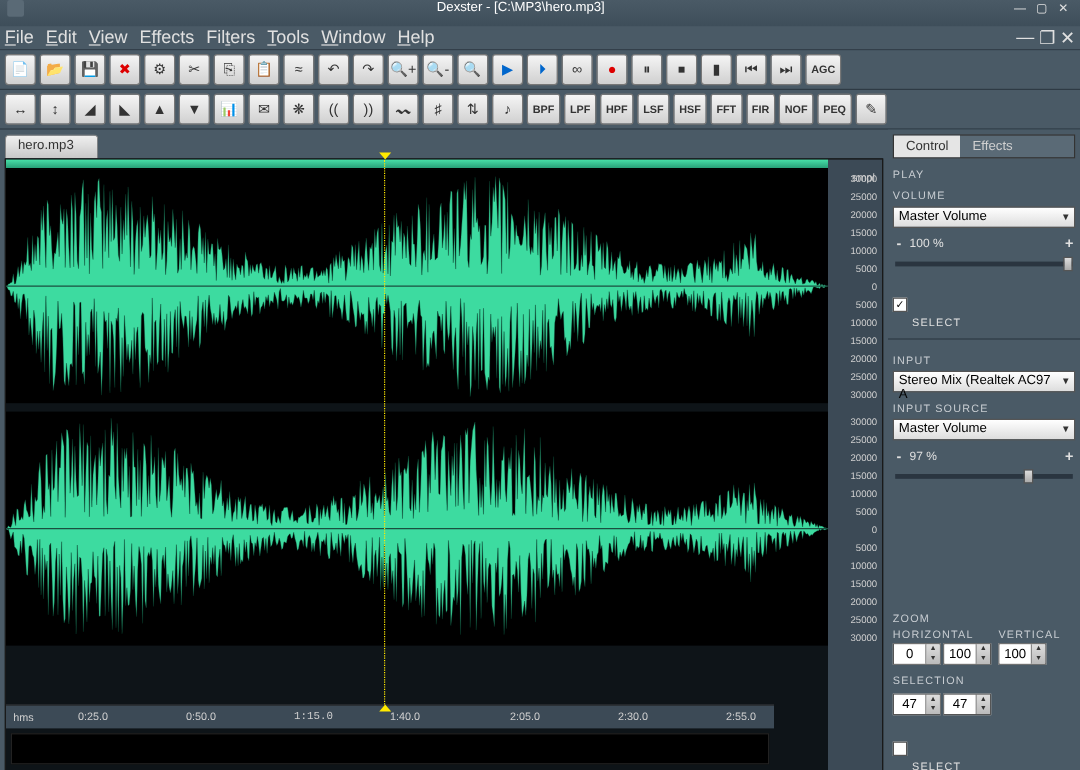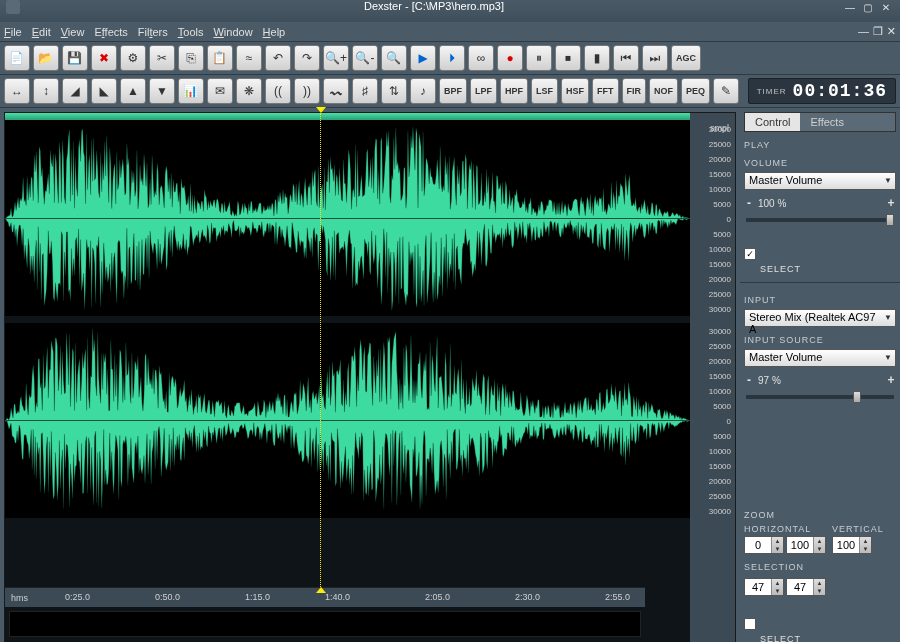--- a/index.html
+++ b/index.html
@@ -2,21 +2,21 @@
 <html><head>
 <meta charset="utf-8">
 <style>
   * { box-sizing: border-box; margin: 0; padding: 0; font-family: Tahoma, Arial, sans-serif; }
   body { background: #4a5a66; width: 900px; height: 642px; overflow: hidden; font-size: 11px; color: #e0e0e0; }
   .titlebar { height: 22px; background: linear-gradient(#4a5a66,#3e4e5a); display: flex; align-items: flex-start; padding: 0 6px; color: #fff; font-size: 11px; }
   .titlebar .title { flex: 1; text-align: center; }
   .window-controls { display: flex; gap: 2px; }
   .window-controls div { width: 16px; height: 14px; display: flex; align-items: center; justify-content: center; cursor: pointer; color: #e0e0e0; font-size: 10px; }
   .menubar { height: 20px; background: #4a5a66; display: flex; align-items: center; padding: 0 4px; gap: 10px; border-bottom: 1px solid #2e3a44; }
-  .menubar span { cursor: pointer; font-size: 11px; }
+  .menubar span { cursor: pointer; font-size: 15px; }
   .menubar span u { text-decoration: underline; }
   .menubar .right-ctrls { margin-left: auto; display: flex; gap: 4px; }
   .toolbar { background: #4a5a66; padding: 3px 4px; display: flex; gap: 3px; flex-wrap: wrap; border-bottom: 1px solid #2e3a44; }
   .tbtn { width: 26px; height: 26px; background: linear-gradient(#f5f5f5,#d0d0d0); border: 1px solid #777; border-radius: 3px; display: flex; align-items: center; justify-content: center; cursor: pointer; font-size: 11px; color: #333; }
   .tbtn.txt { width: auto; padding: 0 4px; font-weight: bold; font-size: 9px; }
   .timer-box { margin-left: auto; display: flex; align-items: center; gap: 6px; background: #2a3540; border: 1px solid #1a2228; padding: 2px 8px; border-radius: 2px; }
   .timer-label { font-size: 8px; letter-spacing: 1px; color: #c0c0c0; }
   .timer-value { font-size: 18px; font-family: 'Courier New', monospace; color: #fff; font-weight: bold; letter-spacing: 1px; }
   .main { display: flex; height: 540px; }
   .left { flex: 1; display: flex; flex-direction: column; padding: 4px; }
@@ -215,28 +215,27 @@
     <div class="tbtn txt">HPF</div>
     <div class="tbtn txt">LSF</div>
     <div class="tbtn txt">HSF</div>
     <div class="tbtn txt">FFT</div>
     <div class="tbtn txt">FIR</div>
     <div class="tbtn txt">NOF</div>
     <div class="tbtn txt">PEQ</div>
     <div class="tbtn">
       <span style="font-size: 12px;">✎</span>
     </div>
-    <div class="timer-box">
-      <span class="timer-label">TIMER</span>
-      <span class="timer-value">00:01:36</span>
-    </div>
   </div>
 
 <div class="main">
   <div class="left">
+    <div class="tab-row">
+      <div class="file-tab">hero.mp3</div>
+    </div>
     <div class="wave-area">
       <div class="sel-strip"></div>
       <div class="waves">
         <div class="wave-ch ch1">
             <svg class="wave-svg" id="wv1" preserveAspectRatio="none" viewBox="0 0 680 195">
               <path d="M0 97.5 L0 97.5 L1 97.23950112123842 L2 95.56966927083333 L3 95.42523752170139 L4 94.36354311342592 L5 94.21296495225694 L6 87.1019861111111 L7 95.67388132957176 L8 95.20452951388889 L9 89.24616373697917 L10 81.06799623842593 L11 89.55684342447917 L12 83.14462586805556 L13 76.29274330873844 L14 87.03894965277777 L15 77.17704047309027 L16 80.00216550925926 L17 76.57926616753473 L18 56.79838802083333 L19 80.42999330873843 L20 78.3671484375 L21 84.57396148003473 L22 55.38964467592592 L23 79.24695193142361 L24 62.59624131944444 L25 76.47735007957175 L26 55.64271961805556 L27 57.5986455078125 L28 79.82527748842593 L29 33.99599446614584 L30 50.8680295138889 L31 30.742469871238427 L32 55.33675694444444 L33 82.0449988064236 L34 25.83390769675927 L35 29.399050021701385 L36 55.30609635416666 L37 47.08113393373843 L38 68.07097916666666 L39 83.23411512586806 L40 69.60156186065396 L41 70.50696636868234 L42 61.51487392385847 L43 52.44191498138074 L44 72.9715653597433 L45 29.369503661001133 L46 41.31577738894134 L47 45.82003695011302 L48 32.97656615027226 L49 81.91827165354387 L50 33.27577609748904 L51 41.34319910465828 L52 64.83065372447086 L53 82.19860780198285 L54 21.532859264799853 L55 34.24775108424214 L56 81.42580230840204 L57 19.404439869390572 L58 36.82800971777786 L59 76.3573303371661 L60 82.87081481627825 L61 39.74391563292262 L62 32.90232666798315 L63 15.961821926214753 L64 8.83724844967331 L65 80.31307613666246 L66 28.391023786639067 L67 74.04451436272544 L68 20.692039234453304 L69 87.2422393963038 L70 36.60961144086863 L71 66.80463647263664 L72 75.30392919368023 L73 26.867354105628493 L74 18.705821700710615 L75 40.38243563263475 L76 10.42527570163503 L77 7.746891951526877 L78 31.08885144741852 L79 35.94222489490507 L80 82.75755828463626 L81 12.82094231638581 L82 68.6695109203337 L83 42.279902265703704 L84 34.182377172353675 L85 73.82723912950404 L86 18.384347427298707 L87 60.320190551877786 L88 17.103329064338396 L89 59.237526387940036 L90 56.70315453078082 L91 29.811140759515695 L92 47.43599782299872 L93 71.59274770520867 L94 76.73218657643727 L95 31.517625319068898 L96 70.68533422093219 L97 42.06304494083239 L98 58.81698363085509 L99 20.758942737387798 L100 55.14001428395839 L101 14.6936793452888 L102 49.6556243392051 L103 81.44045455490895 L104 26.783809628027086 L105 43.13938897254878 L106 87.71821094995688 L107 60.569870909624676 L108 47.85345094368519 L109 42.450210224539205 L110 82.98369367603162 L111 31.422730478466676 L112 68.59451745297815 L113 62.837996228415776 L114 38.80614827668832 L115 56.68251562315131 L116 45.658649193037824 L117 37.994564345832764 L118 51.556181100087834 L119 73.98846142066505 L120 71.74564568849362 L121 22.86153083127482 L122 43.797512264713276 L123 37.28480943102671 L124 83.77581449270922 L125 69.56007115318735 L126 48.94052163366243 L127 61.838382948340104 L128 50.72480705305598 L129 75.38048601786657 L130 69.15948001483866 L131 29.340124517145625 L132 87.8885832704653 L133 76.32932145009573 L134 43.57637638068215 L135 60.64452704583557 L136 56.79000966838923 L137 64.32252582108953 L138 33.387284178958495 L139 48.88074428720933 L140 65.41581199980757 L141 41.64171611991981 L142 86.63547901288553 L143 83.1281473713031 L144 57.81515655523329 L145 83.55632439205829 L146 34.58734167230908 L147 57.44346020889974 L148 76.17338313578402 L149 69.5346007297783 L150 74.0531209026255 L151 42.44401199410891 L152 50.362222649417 L153 83.8317569116524 L154 67.790988687436 L155 64.23613377398223 L156 66.27758893544106 L157 74.78041914105661 L158 86.89242706603629 L159 52.96950513592292 L160 45.36083611228489 L161 49.98884703606386 L162 70.82005339579557 L163 56.95758188854036 L164 78.13818822831627 L165 52.59153510624066 L166 86.2057985139433 L167 58.241451209960616 L168 70.62299795067415 L169 70.948418854212 L170 62.19170226424012 L171 62.301533107003976 L172 80.67757318917839 L173 70.40110989904741 L174 92.8052023163851 L175 57.73757918343865 L176 66.52188537701655 L177 67.03272730151848 L178 64.50947354681517 L179 73.16037143030475 L180 84.04681973961212 L181 82.3870095680162 L182 74.59222522893525 L183 90.23568405742566 L184 62.99043132298556 L185 90.41550811102793 L186 73.83826052302831 L187 92.55404987319565 L188 74.92501618888855 L189 86.02507324209408 L190 92.0878305699349 L191 78.91250239277082 L192 82.0006154703512 L193 82.3935777731747 L194 87.97581706902565 L195 79.99702866113674 L196 80.43954303434597 L197 90.39608385565907 L198 69.0300105905398 L199 74.57961838597697 L200 76.81206781868656 L201 89.0490430503584 L202 79.3801893931106 L203 86.89193764547952 L204 79.52803362187382 L205 83.78486023847957 L206 85.49267646347177 L207 79.55033210018007 L208 78.81346560347487 L209 86.64679817858745 L210 79.04130243653289 L211 77.78717096369923 L212 81.52962394614278 L213 89.73900374489988 L214 91.6845665549428 L215 82.28340610940052 L216 83.03777443598011 L217 91.84780661318516 L218 80.38772023242984 L219 90.2141034329212 L220 90.5013716904907 L221 86.65271307753702 L222 84.48674363349335 L223 80.39176343932567 L224 93.01515402570116 L225 94.56000361753709 L226 89.51984987911746 L227 92.39434985859621 L228 95.17911428794497 L229 92.59316937152933 L230 95.08915345724559 L231 79.92059770768262 L232 83.01001898841521 L233 94.02111642845328 L234 92.26434596865953 L235 87.42427002677451 L236 82.32791804755912 L237 91.53694005253078 L238 82.04413134044071 L239 86.36113359248759 L240 87.53398609506978 L241 93.39650933593865 L242 82.41894348343354 L243 90.04180501990493 L244 80.77092175389338 L245 80.21375283253485 L246 92.14628368457895 L247 88.03620886940958 L248 90.1325601808511 L249 86.4255316703952 L250 91.16327555955438 L251 87.44696918893287 L252 82.90751659290328 L253 82.06244603986974 L254 81.95389776649577 L255 92.95170830201812 L256 90.05248142599677 L257 84.76874073672084 L258 89.9929993040525 L259 88.62361788763631 L260 88.42254937660668 L261 84.4823741333146 L262 88.86592542899893 L263 84.0845539716463 L264 88.81848895306558 L265 81.75844878100946 L266 83.76063369380408 L267 94.93542670847424 L268 79.82580078821921 L269 78.17209159856293 L270 93.01015231793403 L271 73.65035061936716 L272 81.12963102391791 L273 71.05565654665867 L274 77.73927474102193 L275 83.04189182567677 L276 68.48823810192602 L277 82.40125356956891 L278 72.07417636010226 L279 76.8437041950383 L280 75.63225486878477 L281 92.77738645845103 L282 85.44558964161538 L283 73.33390374426365 L284 75.29747759972489 L285 81.06097809779038 L286 62.88413131506389 L287 65.12758260260331 L288 80.95908664209125 L289 62.797569641172615 L290 83.7697836382972 L291 71.23470301548113 L292 59.94012302515709 L293 84.38260005978731 L294 71.93964813646501 L295 75.7859184563277 L296 86.25961148628772 L297 68.59644712459543 L298 57.31057710499819 L299 72.88631588570307 L300 84.33762500679136 L301 64.78129307284097 L302 66.53155990956023 L303 61.517158331219704 L304 84.02977289416788 L305 50.01400689002697 L306 65.24209174804685 L307 52.4539362061003 L308 48.812470385307286 L309 79.8886409554541 L310 85.1957189281205 L311 45.12522272566384 L312 86.57038144274603 L313 71.73299925163906 L314 67.75605711912885 L315 63.07073046994346 L316 87.22951052868561 L317 46.352076255819554 L318 88.98789327067945 L319 59.77297079254021 L320 60.958247618457 L321 38.28483492277443 L322 71.8485557259992 L323 36.564414660303676 L324 48.46307764995811 L325 46.90238319535559 L326 60.51065325985115 L327 43.405140264733035 L328 74.67769247315402 L329 53.160515775109545 L330 56.74987604031807 L331 74.0068139833428 L332 47.30074920142376 L333 64.29434159424224 L334 78.74290528329624 L335 80.16754238716283 L336 38.69356913593734 L337 62.387250402127876 L338 62.55784224173698 L339 81.4729863842375 L340 61.960868003978014 L341 29.297323643825806 L342 34.72671784265328 L343 50.38483867142815 L344 88.18905527595851 L345 70.58140372813388 L346 67.59402166368294 L347 75.88070768608019 L348 23.699161969345468 L349 85.84351486954574 L350 29.252914058390303 L351 75.61629570585244 L352 74.70672317241151 L353 62.48272290384716 L354 54.001269795186104 L355 75.7208841094077 L356 74.42272417769229 L357 73.5973494160729 L358 58.07691545733732 L359 32.07724387680487 L360 28.24950286812927 L361 65.7031450899883 L362 55.15520810239944 L363 37.81934073004311 L364 67.30315817501908 L365 35.64539165290881 L366 72.00763851819192 L367 29.655718127375692 L368 18.097287354639235 L369 18.77851571821266 L370 78.00710410429316 L371 49.495115833192045 L372 83.21045290033672 L373 19.905668488465736 L374 16.52569446379512 L375 72.37511364096903 L376 62.89942459705646 L377 46.84089358051767 L378 31.995202251574128 L379 11.028524106478372 L380 25.309673421067558 L381 9.652756170132704 L382 75.80989171357993 L383 81.95381005744107 L384 54.12755098813707 L385 58.517359990852185 L386 17.055581741919795 L387 48.42033167113946 L388 6.67298781191397 L389 44.57197241440766 L390 40.63167284099525 L391 52.15245505312903 L392 46.984900392113666 L393 79.41002543354335 L394 77.1266879806084 L395 72.81153113726097 L396 46.674190632559736 L397 46.79894078209561 L398 87.25711850200132 L399 74.32280262776547 L400 9.944150570880367 L401 55.778250684812456 L402 44.53859124565403 L403 14.993938562289856 L404 27.093215832536046 L405 6.136390337757916 L406 27.154046237651315 L407 49.127388993016474 L408 7.144125835657036 L409 12.250568521544295 L410 86.94575563786627 L411 12.968702118653255 L412 18.122089020999056 L413 25.767187658728005 L414 70.3614035061862 L415 10.842319757341286 L416 74.69719533212923 L417 64.97739515488097 L418 37.03006475592367 L419 39.520100131822616 L420 44.68540083669434 L421 62.86213620004677 L422 46.56255458823005 L423 55.29853384151486 L424 56.1304079618728 L425 62.18564894918022 L426 63.73355342318104 L427 62.48278676368799 L428 54.524176757750915 L429 38.818734148644715 L430 50.233677580312104 L431 67.93870224165002 L432 25.266760543271786 L433 63.046289725477585 L434 70.9962964925358 L435 64.61713608463478 L436 69.62484528762361 L437 34.64290642139742 L438 53.57404126001495 L439 41.116505794839746 L440 71.57782637950726 L441 35.59623652097541 L442 88.27936420958147 L443 80.64641248966947 L444 50.5201907155353 L445 44.405935107140145 L446 36.18109152831787 L447 68.59948035065692 L448 84.22268660498341 L449 44.35547147511339 L450 62.91654426207832 L451 48.408550271377585 L452 74.93287695568954 L453 71.53223888990846 L454 40.4158456757096 L455 39.91640028379184 L456 68.17411384659202 L457 33.17808493430303 L458 38.30603347575671 L459 87.82565713724415 L460 60.20444449671363 L461 43.394895654168785 L462 48.65902590278822 L463 39.44562308331273 L464 86.49344967563496 L465 42.495024681559386 L466 60.52636731896965 L467 88.5796774753725 L468 44.2911153463944 L469 45.982149531000374 L470 83.59646234762235 L471 82.46738765594252 L472 78.17694589637932 L473 52.01031356799098 L474 84.41900385917188 L475 84.28665484538402 L476 71.30634047121923 L477 81.23208751111 L478 48.323169188451104 L479 71.77163243394688 L480 55.13311493556185 L481 88.20344133096208 L482 80.72326214750943 L483 76.09206026127913 L484 51.97589601110895 L485 79.94585147510354 L486 80.81516399958997 L487 91.96155501468768 L488 54.44207712510222 L489 55.37501826997037 L490 68.55386265137821 L491 66.64018100324238 L492 61.989189646631004 L493 83.48470903306222 L494 61.17907057000507 L495 81.6964860640474 L496 82.87330030855124 L497 60.18187102988896 L498 65.69118594837462 L499 87.85399405957139 L500 81.62129355237786 L501 68.85079176019875 L502 84.74977290338933 L503 79.20720798434148 L504 75.98054645435953 L505 91.79128395704474 L506 73.18036576621677 L507 74.70012542840237 L508 68.24402657442388 L509 79.97064419836491 L510 81.82768250174112 L511 86.54281508405413 L512 86.89086231297105 L513 85.51842085925729 L514 80.29103546490678 L515 83.69553042763044 L516 76.25242403300234 L517 90.47434719015754 L518 85.40247232542671 L519 92.0454699966454 L520 82.9090443647723 L521 82.10787060055962 L522 76.85395254953853 L523 93.90528162177984 L524 86.76145478230207 L525 88.39690999623022 L526 92.0623635591825 L527 89.92419932791145 L528 95.11852229443501 L529 90.4164249532724 L530 83.76631607415442 L531 89.72239423022255 L532 81.11331055383253 L533 80.14943276980495 L534 84.2381037634509 L535 93.60282816968353 L536 89.21307566872592 L537 88.96691348409591 L538 83.34950169761203 L539 85.14921998701053 L540 78.52970490881805 L541 79.3204305720388 L542 78.88063500739305 L543 80.74328744313526 L544 90.86962871053532 L545 80.23631373979245 L546 87.94282536173777 L547 93.74190781680191 L548 81.94721770003244 L549 93.13391665296729 L550 81.30517354053012 L551 93.76640152050734 L552 89.49633163994915 L553 79.93853365450367 L554 92.14044209458226 L555 86.73807133138432 L556 82.69804652095998 L557 86.7013996336344 L558 94.81598905966979 L559 82.60704992453697 L560 87.31709454441409 L561 89.61334382597313 L562 89.82243841464144 L563 86.95360577172612 L564 80.63595101568362 L565 79.23909592015596 L566 77.86434623549454 L567 78.29402547862611 L568 78.90629396103814 L569 89.32162400272988 L570 94.57736621718115 L571 81.80485936270804 L572 75.7389805417205 L573 83.09126000301264 L574 79.84291053091746 L575 87.55349795831793 L576 94.66228027095246 L577 84.88932887777733 L578 75.67915263923683 L579 79.05478081076419 L580 88.61404788009456 L581 72.84805411329145 L582 92.37938327954905 L583 80.91100583574467 L584 94.64824489780474 L585 79.86523056361645 L586 74.53635818447329 L587 83.50539695415034 L588 78.31155892595652 L589 85.17123796081785 L590 76.43744025265046 L591 78.2149018156327 L592 76.19933160423346 L593 90.76372349240113 L594 67.79959370429545 L595 90.84980510919064 L596 87.6767397246565 L597 93.61661928792633 L598 89.15499992452479 L599 82.59570928345195 L600 84.04525351094686 L601 87.37645012950514 L602 61.372203273503416 L603 86.70394012127072 L604 71.17317182419936 L605 76.95717775843713 L606 88.78613460442678 L607 59.440333600124994 L608 83.12430410421248 L609 74.56522328499801 L610 75.25653297317798 L611 62.1354356286349 L612 64.50745840620428 L613 66.2408375624176 L614 74.19348007695707 L615 83.4391772259814 L616 53.048401754788635 L617 64.00434207639381 L618 74.39183010618795 L619 60.763698123056336 L620 54.301210139687136 L621 76.89086424334491 L622 84.71023136574074 L623 84.6519958984375 L624 81.94400289351853 L625 84.8655765697338 L626 76.9291453125 L627 87.84642917390046 L628 90.54487737268519 L629 86.72229329427083 L630 85.69745949074074 L631 92.29170018084491 L632 82.76181875 L633 88.27066025028935 L634 82.73367390046296 L635 78.3770380859375 L636 87.0821603587963 L637 92.42836493778935 L638 83.97958020833333 L639 92.82146372251158 L640 93.99640219907407 L641 90.8076990234375 L642 81.58263674768519 L643 82.56628959056714 L644 92.1837109375 L645 94.89930834056713 L646 83.69384351851852 L647 83.51399485677084 L648 94.6939199074074 L649 89.17306788917824 L650 87.2977421875 L651 91.23916285445601 L652 92.8820291087963 L653 95.6068318359375 L654 91.89004108796296 L655 90.78285608362269 L656 92.59370520833333 L657 91.49718351417825 L658 90.09161521990741 L659 95.7558037109375 L660 95.33153153935186 L661 95.10668542390046 L662 92.16325625 L663 91.5747140697338 L664 93.87075810185185 L665 94.72856673177084 L666 93.00029751157408 L667 92.34946216001157 L668 93.4395515625 L669 95.29253577112269 L670 93.59073900462963 L671 96.6237771484375 L672 96.21974525462963 L673 94.80715504195602 L674 97.18674739583334 L675 95.63430486834491 L676 96.96258917824073 L677 96.3702162109375 L678 97.13990601851852 L679 97.26960781973379 L679 97.91056245659722 L678 97.84248022280093 L677 98.78900980902777 L676 98.8111368923611 L675 98.01788881655092 L674 97.93339709201389 L673 99.61352239583333 L672 98.70585457175926 L671 98.98840013020833 L670 98.39864474826389 L669 98.26517826967593 L668 98.08981970486111 L667 101.16686723090278 L666 103.80772319155092 L665 102.21058159722222 L664 100.997365625 L663 101.18791511863427 L662 102.90154908854167 L661 98.88875321180555 L660 105.02024233217593 L659 101.30027296006945 L658 107.09358077256944 L657 103.66000561342592 L656 100.62836649305555 L655 103.26896158854167 L654 99.21731824363425 L653 106.19150546875 L652 98.83382144097222 L651 107.97391850405093 L650 100.37067816840278 L649 99.37171111111111 L648 99.94535717592592 L647 112.64668537326389 L646 112.55024388020833 L645 105.16818504050926 L644 109.56164036458333 L643 101.8549080295139 L642 102.41101537905092 L641 109.75921892361112 L640 101.21250434027777 L639 113.79096147280093 L638 103.95665933159722 L637 102.86858359375 L636 113.49169910300925 L635 117.46663736979167 L634 115.32438407118056 L633 106.95784155092592 L632 102.65964131944445 L631 108.31758155381945 L630 101.71806459780093 L629 105.27215946180556 L628 108.68916432291667 L627 107.38510652488426 L626 115.604617578125 L625 104.51655815972222 L624 112.31426811342592 L623 121.03975394965278 L622 105.13462634548611 L621 101.94316264467592 L620 112.69898080209038 L619 139.67801399526812 L618 119.18478156496337 L617 109.12815008211761 L616 125.21388572282675 L615 139.38883106357682 L614 105.736467057929 L613 130.7121427752077 L612 102.93188600601766 L611 118.65646590956926 L610 131.27598625404244 L609 108.21033442449486 L608 124.08062033922118 L607 106.427244391296 L606 128.70386577400146 L605 102.54761256010396 L604 108.7110045845674 L603 108.49061615649495 L602 105.1846930539937 L601 115.19795908089888 L600 131.1988366625427 L599 110.09270146319301 L598 107.12544067780286 L597 111.67928346102954 L596 129.3656072048081 L595 128.35407061476974 L594 126.11162253618596 L593 115.78645532489111 L592 102.36990871117104 L591 126.00334436905695 L590 112.43706587012794 L589 126.64876045033256 L588 124.32953375811587 L587 102.95813669835475 L586 103.81338028874725 L585 106.98583433165402 L584 122.5797918633157 L583 122.1516693416047 L582 109.47150441072105 L581 107.63055098578545 L580 117.2737165727858 L579 115.96778011070175 L578 115.9114921263792 L577 101.4559276640322 L576 113.56774691471595 L575 111.22211447828384 L574 105.27240743225045 L573 111.90536219747736 L572 103.59275426934116 L571 114.71905262974659 L570 118.96366247495287 L569 101.33565875223228 L568 118.15806522142447 L567 104.26023851920199 L566 111.49075058387008 L565 105.68976812446347 L564 113.57856310767406 L563 104.63274503719676 L562 103.81879158802869 L561 99.50605778718288 L560 106.8403973694279 L559 101.55987974420646 L558 105.12449060573621 L557 107.54166014705054 L556 105.9631838603376 L555 102.58124118546789 L554 113.84118120592633 L553 107.0007301123492 L552 115.87257446918571 L551 115.91862815187358 L550 111.75530959377897 L549 101.7843734286429 L548 104.16577459284468 L547 110.52947715471889 L546 100.67721932654783 L545 102.13601813452206 L544 110.27963327826399 L543 102.8344502749078 L542 100.05242584464413 L541 100.9997912479732 L540 115.6335994389919 L539 105.13652321306883 L538 106.95581324032182 L537 111.82260962989152 L536 107.48859774817797 L535 100.66188423405511 L534 115.96103387352923 L533 114.62502884305512 L532 107.46946867903236 L531 117.78159584760843 L530 115.88905393130051 L529 117.4984390645626 L528 105.47351441065814 L527 118.93348992183014 L526 119.33499575746039 L525 106.40385711259276 L524 111.73854552777144 L523 120.7293111314329 L522 109.79144337737064 L521 101.9573945045881 L520 108.52089769750691 L519 102.70801358242377 L518 122.01933762440068 L517 113.96702777418515 L516 117.47398050020738 L515 113.63384362086883 L514 100.59652700347625 L513 117.60942321709553 L512 108.52356575034995 L511 102.41612235901076 L510 111.72473939551307 L509 118.59414133900457 L508 105.9002851522059 L507 110.54535934729431 L506 101.01875736678514 L505 123.46292090427656 L504 127.2726725896163 L503 124.20366882740359 L502 108.65869123830278 L501 115.25888665455379 L500 112.63575428711096 L499 101.9947481295543 L498 116.43616958011307 L497 108.04734483772374 L496 119.17814176133733 L495 112.76305602138117 L494 126.40745245950026 L493 107.0945775100478 L492 118.70826742304511 L491 112.45233926032674 L490 114.60257667327414 L489 113.36873713088384 L488 116.41607307695334 L487 121.62721560721758 L486 111.8066454530778 L485 117.20182671211138 L484 103.74790642586382 L483 132.2331883485592 L482 132.18968798073348 L481 119.08189029117322 L480 107.73727744454504 L479 137.1588213641784 L478 145.79304193680878 L477 143.6752058178524 L476 103.2942381463722 L475 109.98278934794169 L474 123.68408995432861 L473 143.62639924753555 L472 123.1380759041746 L471 111.51500887284261 L470 136.2811319942284 L469 110.00922257364408 L468 130.0538674240542 L467 150.10229091704485 L466 143.21657891169582 L465 151.34235385158325 L464 155.57571141361583 L463 140.18432049103012 L462 142.76338766624312 L461 118.55292599901598 L460 120.70967517866393 L459 125.22473152703583 L458 117.8515458527865 L457 107.91080709114519 L456 122.93005690946858 L455 121.96023031696312 L454 128.1351803354774 L453 163.26776135364946 L452 157.3908274259721 L451 147.66045002627132 L450 149.12291122008628 L449 124.9564199183268 L448 128.38023837115642 L447 168.4652047818478 L446 112.47729026652455 L445 161.5296797713458 L444 117.52000506548356 L443 150.02589438386096 L442 142.920049395028 L441 157.59684856913145 L440 131.27881365126981 L439 167.87748434858804 L438 113.0647759260036 L437 152.87835194527065 L436 126.04414123261195 L435 152.44956987953645 L434 175.15796808664044 L433 116.68625067396161 L432 164.60922971473653 L431 154.83867758134227 L430 172.96891491540185 L429 179.0249812303013 L428 120.89467331952028 L427 178.37165610806073 L426 151.27944860846517 L425 181.34476623376975 L424 162.23332260347712 L423 111.59027741612331 L422 139.6647297353308 L421 156.15776937028036 L420 170.83266806882943 L419 181.95307764387218 L418 114.43754237344324 L417 127.56375401092959 L416 185.10438382866255 L415 149.3448318976731 L414 172.34374211061214 L413 181.27834337168053 L412 135.29803079707122 L411 179.42532002873133 L410 122.79885726299511 L409 186.47746525537318 L408 181.77142986312504 L407 124.6130732808963 L406 174.21557722010522 L405 131.2158540527311 L404 139.97292349900312 L403 131.6408057605834 L402 144.20658532504373 L401 120.70232343793357 L400 176.01887538212597 L399 173.21087195711164 L398 184.2261296537072 L397 176.47020657092799 L396 169.69775622475095 L395 115.8206963260831 L394 167.35487746361267 L393 168.19180271091636 L392 116.51060944101948 L391 183.4005665524487 L390 120.10526004527486 L389 137.79776354876205 L388 175.988467683873 L387 143.51622108238772 L386 131.07120574452725 L385 179.8277848067873 L384 189.55749912003603 L383 131.04243076284004 L382 146.61611287902596 L381 127.24249463382276 L380 171.9208532301506 L379 111.20124685919782 L378 156.4268527968406 L377 123.4603789257835 L376 107.74346725499913 L375 146.53564308610964 L374 183.5775909181575 L373 169.23361315131746 L372 132.07617397446919 L371 141.96376307096023 L370 167.05993201367625 L369 146.4405068061888 L368 114.1894799087338 L367 136.09378267513995 L366 142.7261299755952 L365 132.58208923942743 L364 109.98040255158725 L363 153.95218568616212 L362 150.25079363000083 L361 120.6913793292603 L360 134.84449004273102 L359 122.75995032929566 L358 122.45690612100863 L357 118.18633164077683 L356 158.25374779050267 L355 146.65809340315528 L354 134.71899286202694 L353 137.1738516565884 L352 149.47170918695997 L351 140.3422509211902 L350 164.6072296189827 L349 161.83093981438253 L348 165.18901332260805 L347 126.10790406162013 L346 142.34010485745316 L345 167.49482690798345 L344 123.46601131224702 L343 121.58310300943685 L342 109.26941050203635 L341 115.14962290606073 L340 127.47604158067446 L339 154.41518160928038 L338 128.83308099329963 L337 120.2671988447582 L336 129.25235001636239 L335 125.6944795672006 L334 127.2284850665963 L333 127.74749971324158 L332 132.79987546940418 L331 111.53955245388401 L330 112.69338588398405 L329 114.35697232743343 L328 159.03567133860005 L327 109.7565306659603 L326 154.7213669611471 L325 115.87221047517554 L324 141.3957162322569 L323 159.5808839111213 L322 124.4712309201261 L321 117.61770435956066 L320 154.82943477774865 L319 148.54565988081953 L318 118.69439749837365 L317 111.19783726847729 L316 105.13861338892963 L315 112.48828946776581 L314 103.9158510658084 L313 120.93671293582844 L312 120.08994685648493 L311 148.96882829780162 L310 114.32137319635488 L309 112.67857728549265 L308 121.26897408988725 L307 106.82541466492772 L306 110.67721136559925 L305 135.96544959897375 L304 116.66097589567306 L303 131.2056872374904 L302 121.18512577266156 L301 117.44607828683881 L300 106.76872526595542 L299 137.58291016671993 L298 126.76285805262555 L297 137.21799968636248 L296 120.45284912778352 L295 121.47616289413395 L294 119.4832642170233 L293 125.94555738373296 L292 118.50438425185655 L291 110.10024890960722 L290 130.73404405534183 L289 131.69280865322037 L288 121.88983255714257 L287 115.7415166312287 L286 107.60080619164412 L285 101.58441446553782 L284 128.02023551494494 L283 125.697992364791 L282 126.58868350402666 L281 116.7813190466924 L280 104.79972060248315 L279 116.50191368560361 L278 125.19165598766081 L277 117.20577598838314 L276 114.81464178598561 L275 108.32566705356106 L274 116.67249953756793 L273 105.38432736189434 L272 105.64405561290548 L271 115.40746886371093 L270 123.77619114267056 L269 101.17485145493535 L268 123.29255460993147 L267 106.34694375991253 L266 104.63570843526915 L265 103.7306866891152 L264 111.23128323987765 L263 102.32310562285747 L262 111.88809400719035 L261 102.27071614476426 L260 103.60248411115192 L259 111.95310623336624 L258 109.58496388873647 L257 116.20803773902477 L256 113.06422747713121 L255 100.84451317633147 L254 108.88872708284859 L253 104.22833870084746 L252 104.00456947076167 L251 109.69429064576775 L250 112.03048997032565 L249 107.43046514790154 L248 107.50713956126373 L247 107.20466795473844 L246 101.00506519130158 L245 109.76113488655083 L244 115.00987632472832 L243 109.52521026653653 L242 106.30381986471295 L241 108.06168614900535 L240 105.66001507058807 L239 104.3624520865181 L238 110.60283285444517 L237 113.47826270555508 L236 110.79796095375545 L235 112.70612695505905 L234 106.48510635192616 L233 115.88548723768373 L232 104.64426485612786 L231 108.33773261552696 L230 109.87375383187546 L229 110.11937210255314 L228 109.3193470525472 L227 99.45348277847977 L226 102.36461307515594 L225 116.66333659511724 L224 109.0782832166378 L223 105.57513811960166 L222 102.55800785708367 L221 111.70376698012244 L220 109.98601633341758 L219 109.65746023243896 L218 114.5216736377111 L217 104.7047972984063 L216 109.80664967339625 L215 106.21167254172045 L214 116.5276886469845 L213 110.51159957532379 L212 114.10071914546174 L211 115.0572068706174 L210 120.56708407534374 L209 106.73409592392802 L208 107.40427680087363 L207 106.53001918079693 L206 113.48590415576717 L205 102.07798223760528 L204 120.52935086153568 L203 122.8426753828723 L202 109.42124657735243 L201 104.16063885476267 L200 120.73358190690327 L199 116.79146085023571 L198 114.43960407871529 L197 116.10544665101582 L196 108.62315700650517 L195 112.97968697049316 L194 120.0359566505347 L193 122.04993658273105 L192 109.65698291344764 L191 117.00397151792652 L190 113.81762989522937 L189 116.73605831147938 L188 118.60842147784756 L187 124.48455548731515 L186 117.40611762004131 L185 106.7634928295522 L184 105.07742919341503 L183 124.5129230435096 L182 127.57375841683165 L181 134.465222312659 L180 118.49933785391775 L179 129.52577042726074 L178 126.27439632867082 L177 112.7051037311119 L176 125.19097037461832 L175 128.7291477686515 L174 123.46613795659935 L173 130.10288823375126 L172 120.0516641507849 L171 129.4532007839348 L170 121.45635591138918 L169 116.17814987464067 L168 104.90521775979221 L167 115.39458740252525 L166 136.25821959152054 L165 108.96181090351558 L164 131.29741013704353 L163 110.60651542909382 L162 118.43645273678936 L161 144.46836924986263 L160 149.2523785069291 L159 105.55223830280447 L158 125.58164756969042 L157 131.14569647074217 L156 139.3403449832286 L155 143.44145001200638 L154 122.87140637764998 L153 141.94874764737537 L152 117.97361646423226 L151 148.27074761586994 L150 132.33416351413308 L149 122.64903582913641 L148 122.39418526010765 L147 132.7846347620187 L146 127.4619556389942 L145 121.81386015398755 L144 110.22393564732855 L143 157.09212084794177 L142 114.32772920339646 L141 148.18959041865375 L140 117.0159007223093 L139 125.04751103585113 L138 153.64532958831745 L137 153.00958392980843 L136 118.53343132736427 L135 150.21679548636436 L134 169.25551415065033 L133 120.52303926074448 L132 164.6550530645074 L131 125.01713364371984 L130 159.75021200945125 L129 158.85764624567838 L128 112.36027356934282 L127 129.92652447375036 L126 160.17959981867838 L125 163.01621908081654 L124 125.82392629788086 L123 127.72557593070972 L122 168.04929878475093 L121 107.29865586081253 L120 162.10044838863942 L119 154.73222829573496 L118 177.63542520853971 L117 150.34143316938258 L116 152.99762835842876 L115 148.49095915492197 L114 121.1179952250252 L113 119.35521768961621 L112 122.25051942420085 L111 182.11438447869176 L110 161.32231741340118 L109 131.45016162470841 L108 136.7662220512862 L107 158.73917454423975 L106 131.9679922711996 L105 170.8424215096299 L104 142.60781813735233 L103 156.53474328631077 L102 161.18639734387096 L101 145.82779466620943 L100 159.09145091450108 L99 139.82342650624432 L98 121.89753386604339 L97 172.68209554649337 L96 140.37647412715847 L95 185.65623184687377 L94 149.86370674607178 L93 115.63433863815108 L92 126.86689435876173 L91 124.14581125579717 L90 181.9830490524434 L89 142.82481621636157 L88 130.07371186829607 L87 126.72268143337945 L86 186.34892987114242 L85 119.6601573918224 L84 149.31949046426547 L83 125.82628713998385 L82 127.46398755442905 L81 118.53341227553969 L80 162.04954273923198 L79 188.3159874655852 L78 152.2871964451231 L77 163.3098709455261 L76 170.18061097339222 L75 118.66602430883758 L74 164.28097370872536 L73 107.90331042621409 L72 135.70583179046935 L71 116.55204927393441 L70 119.41836563057558 L69 154.69087333367017 L68 137.80241470248177 L67 155.81821247683774 L66 127.49566136856029 L65 179.1261796775389 L64 168.77346856050968 L63 170.8017471007252 L62 110.86555423407984 L61 111.21846025676697 L60 154.59734614562944 L59 131.06279674597425 L58 179.7806954097831 L57 113.8661516563814 L56 110.63031477036174 L55 164.73522960071074 L54 162.01589098463103 L53 162.94843870722477 L52 180.37416153935703 L51 171.71429761320454 L50 161.65159629642608 L49 180.19125795611967 L48 176.56025141744016 L47 140.86959568535713 L46 120.16184043234327 L45 132.31151221103832 L44 133.0858672575602 L43 109.89111054274937 L42 147.46611566892182 L41 168.7236701144261 L40 177.82266575928486 L39 184.47224848090275 L38 132.5342091290509 L37 134.36142664930554 L36 178.62824348958333 L35 122.43004376446758 L34 151.08919075520834 L33 105.62033940972222 L32 169.00449884259262 L31 119.32278233506943 L30 134.82203233506945 L29 160.97732045717592 L28 134.79882248263888 L27 150.09025585937502 L26 135.03669220196758 L25 153.62174479166666 L24 124.89663107638889 L23 117.4504851707176 L22 146.48442035590278 L21 134.8318415798611 L20 124.06625795717592 L19 138.26534526909722 L18 107.51813346354166 L17 124.88219415509259 L16 110.077703125 L15 103.95775282118055 L14 104.48491485821759 L13 111.80874001736112 L12 124.71513324652777 L11 107.89885366030093 L10 116.23538953993055 L9 103.66470833333334 L8 111.37438165509259 L7 110.72302278645833 L6 101.80872417534722 L5 105.7503074363426 L4 105.56169835069444 L3 100.95505186631945 L2 100.62200209780093 L1 98.53709982638888 L0 97.5 Z" fill="#3ddba0" stroke="#0a4030" stroke-width="0.3"></path>
               <line x1="0" y1="97.5" x2="680" y2="97.5" stroke="#1a5040" stroke-width="1"></line>
             </svg>
           </div>
         <div class="wave-ch ch2">
@@ -246,21 +245,21 @@
             </svg>
           </div>
         <div class="cursor-line">
             <div class="cursor-marker"></div>
             <div class="cursor-marker" style="top:auto;bottom:-6px;border-top:none;border-bottom:6px solid #ffea00;"></div>
           </div>
         <div class="timebar">
           <span class="hms">hms</span>
         <span class="tick" style="left: 60px;">0:25.0</span>
             <span class="tick" style="left: 150px;">0:50.0</span>
-            <span class="tick" style="left: 240px;">1:15.0</span>
+            <span class="tick" style="left: 240px; font-family: Liberation Mono, monospace;">1:15.0</span>
             <span class="tick" style="left: 320px;">1:40.0</span>
             <span class="tick" style="left: 420px;">2:05.0</span>
             <span class="tick" style="left: 510px;">2:30.0</span>
             <span class="tick" style="left: 600px;">2:55.0</span>
           </div>
         <div class="overview"></div>
       </div>
       <div class="amp-scale">
         <span class="smpl">smpl</span>
       <span class="amp-tick" style="top: 12px;">30000</span>

